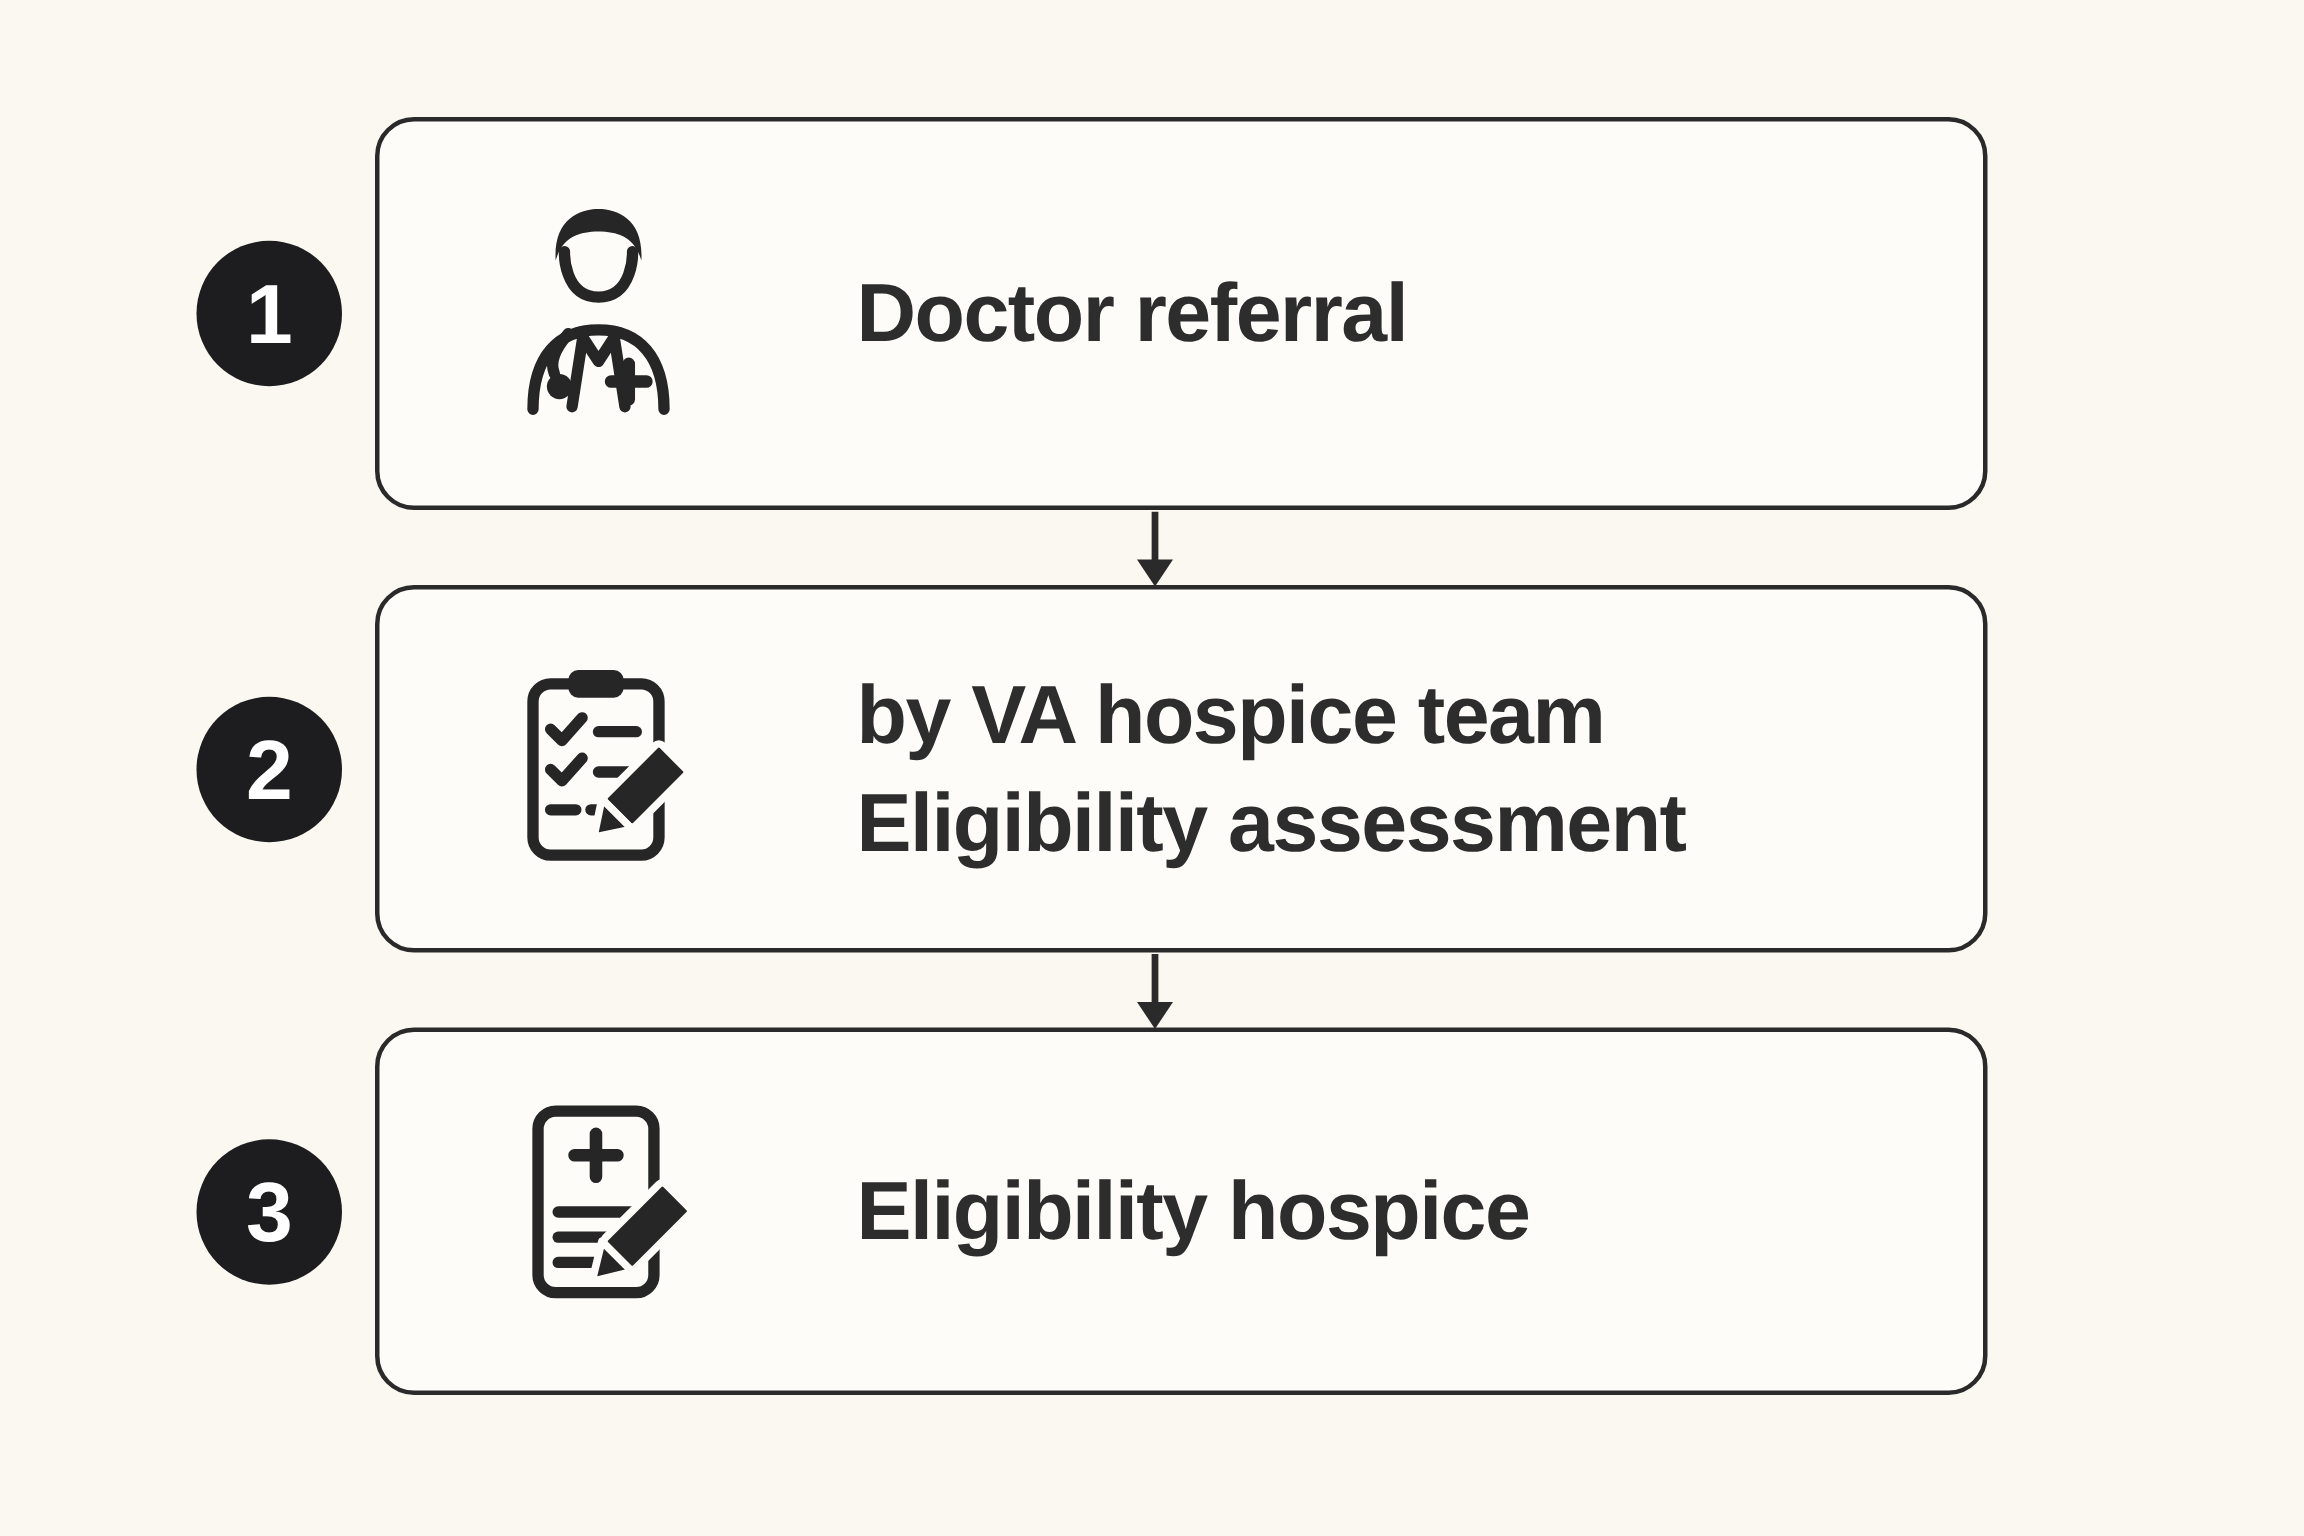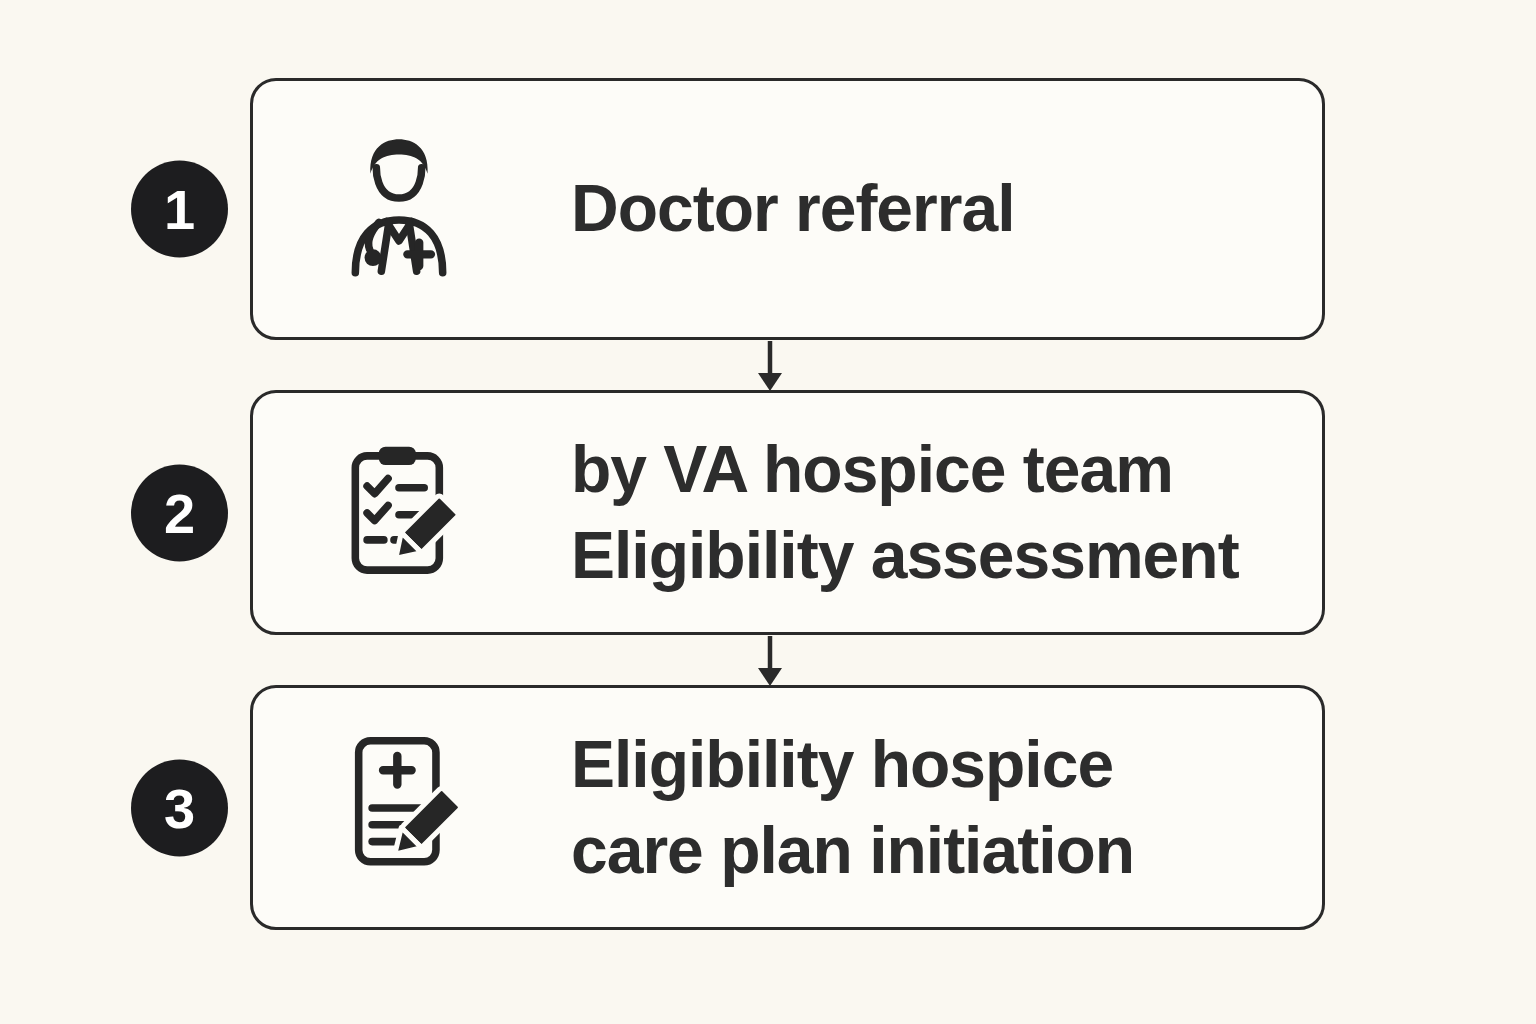--- a/index.html
+++ b/index.html
@@ -29,21 +29,21 @@
     background:#fdfcf8;
     border:3px solid #2a2a2a; border-radius:26px;
     display:flex; align-items:center;
     padding:0 40px 0 62px; gap:88px;
   }
 
   .icon-wrap { width:168px; height:168px; flex:0 0 auto; }
   .icon-wrap svg { width:100%; height:100%; display:block; }
 
   .label {
-    font-size:66px; font-weight:600; color:#2d2d2d;
+    font-size:55px; font-weight:600; color:#2d2d2d;
     line-height:1.3; letter-spacing:-1px;
   }
   .label span { display:block; }
 
   .arrow { position:absolute; left:748px; width:44px; height:50px; }
   .arrow-1 { top:341px; }
   .arrow-2 { top:636px; }
   .arrow svg { width:100%; height:100%; display:block; }
 </style>
 </head>
@@ -146,18 +146,17 @@
           <path d="M34 70 h20"></path>
 
           <g transform="translate(63 62) rotate(45)" stroke="#fdfcf8" stroke-width="3">
             <rect x="-8.5" y="-26" width="17" height="34" rx="2" fill="#262626"></rect>
             <polygon points="-8.5,8 8.5,8 0,22" fill="#262626"></polygon>
           </g>
         </svg>
       </div>
       <div class="label">
         <span>Eligibility hospice</span>
-        <span>care plan initiation</span>
       </div>
     </div>
   </section>
 
 </div>
 
 </body></html>

